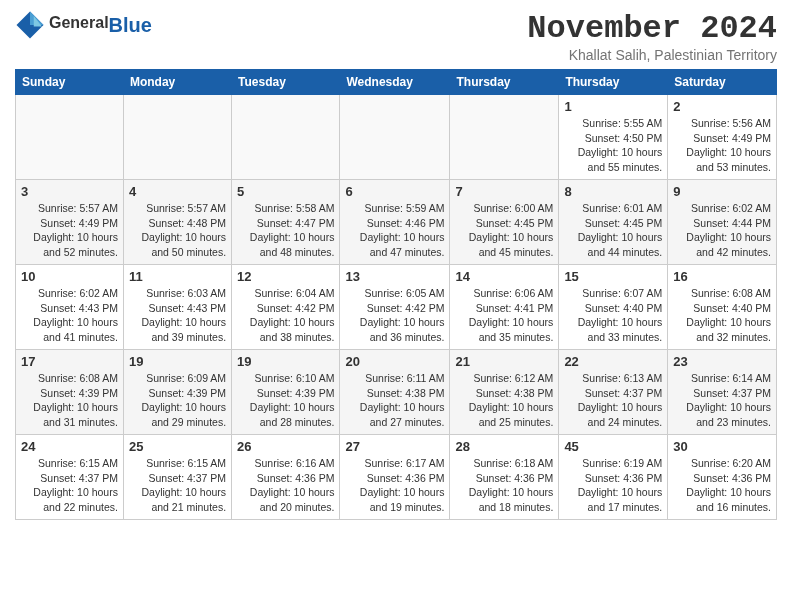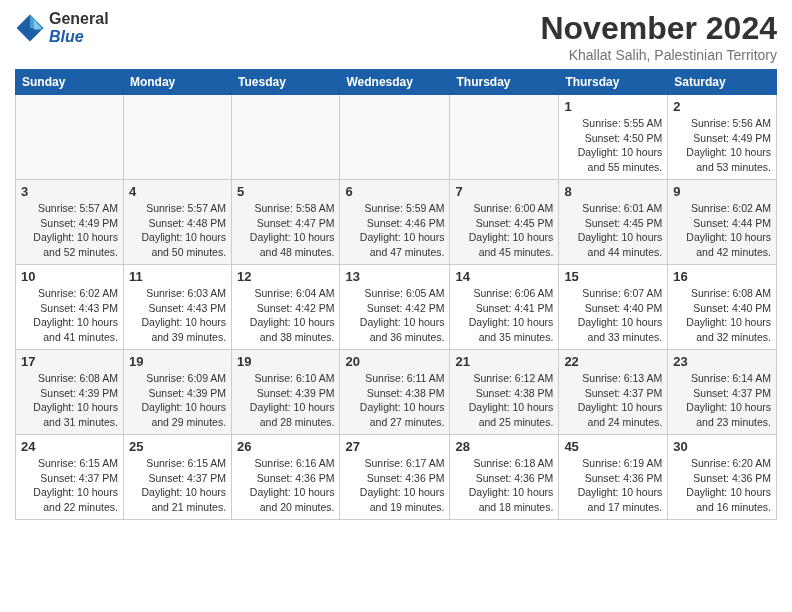--- a/index.html
+++ b/index.html
@@ -20,45 +20,45 @@
       align-items: flex-start;
       margin-bottom: 6px;
     }
     .logo {
       display: flex;
       align-items: center;
       gap: 4px;
     }
     .logo-text {
       display: flex;
-      flex-direction: column;
+      flex-direction: row;
       line-height: 1.1;
     }
     .logo-general {
       font-size: 16px;
       font-weight: bold;
       color: #333;
     }
     .logo-blue {
-      font-size: 16px;
+      font-size: 20px;
       font-weight: bold;
       color: #1a5fa8;
-      font-style: italic;
     }
     .logo-icon {
       width: 30px;
       height: 30px;
     }
     .title-area {
       text-align: right;
     }
     .month-title {
       font-size: 32px;
       font-weight: bold;
       color: #333;
+      font-family: Liberation Mono, monospace;
     }
     .subtitle {
       font-size: 14px;
       color: #737373;
     }
     .calendar {
       width: 100%;
       border-collapse: collapse;
       font-size: 11px;
     }

